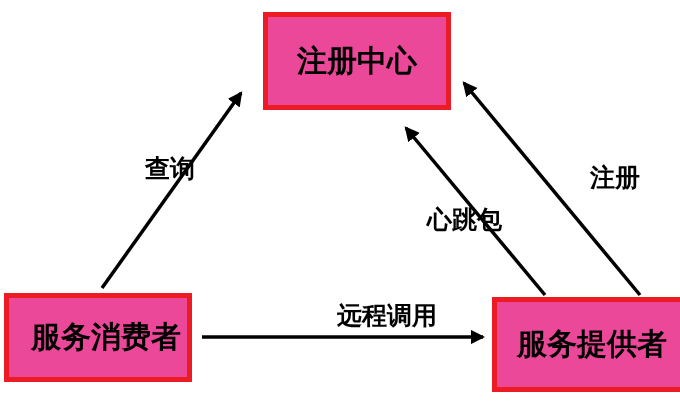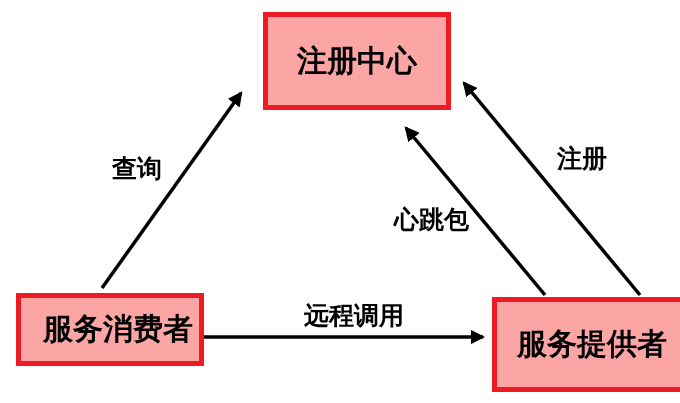--- a/index.html
+++ b/index.html
@@ -19,45 +19,46 @@
     position: absolute;
     left: 0;
     top: 0;
     width: 680px;
     height: 403px;
   }
   .node {
     position: absolute;
     box-sizing: border-box;
     border: 5px solid var(--red, #ed1c24);
-    background: #fca5a5;
+    background: #ec4899;
     display: flex;
     align-items: center;
     justify-content: center;
     font-size: 30px;
     font-weight: bold;
     color: var(--ink, #000000);
     white-space: nowrap;
   }
   #node-registry { left: 263px; top: 12px;  width: 188px; height: 98px; }
-  #node-consumer { left: 16px;   top: 293px; width: 188px; height: 73px; padding-left: 16px; }
+  #node-consumer { left: 4px;   top: 293px; width: 188px; height: 89px; padding-left: 16px; }
   #node-provider { left: 492px; top: 297px; width: 200px; height: 95px; }
 
   .edge-label {
     position: absolute;
     font-size: 25px;
     font-weight: bold;
     color: var(--ink, #000000);
     white-space: nowrap;
     line-height: 1.2;
+    margin-left: 33px;
   }
   #label-query     { left: 112px; top: 153px; }
   #label-remote    { left: 304px; top: 300px; }
   #label-heartbeat { left: 394px; top: 204px; }
-  #label-register  { left: 557px; top: 146px; font-family: Liberation Mono, monospace; }
+  #label-register  { left: 557px; top: 162px; }
 </style>
 </head>
 <body>
 
 <div class="canvas">
 
   <svg class="edges-svg" viewBox="0 0 680 403" xmlns="http://www.w3.org/2000/svg">
     <defs>
       <marker id="arrowhead" viewBox="0 0 10 10" refX="8.5" refY="5" markerWidth="4.2" markerHeight="4.2" orient="auto-start-reverse" markerUnits="strokeWidth">
         <path d="M 0 0 L 10 5 L 0 10 z" fill="#000000"></path>

